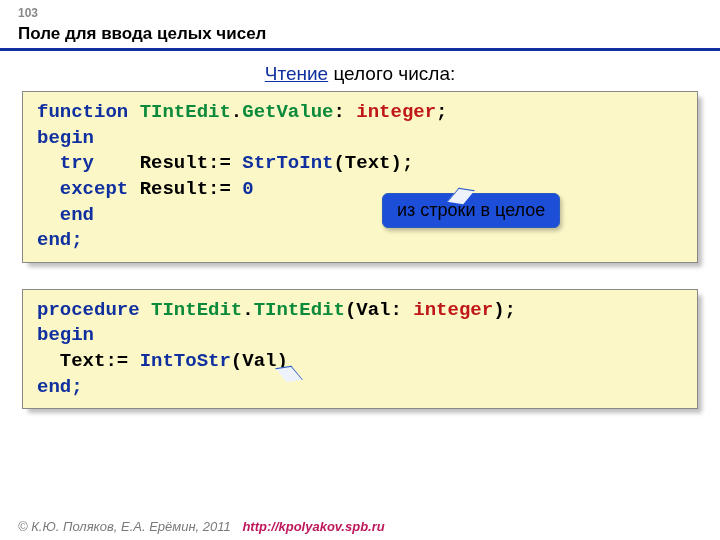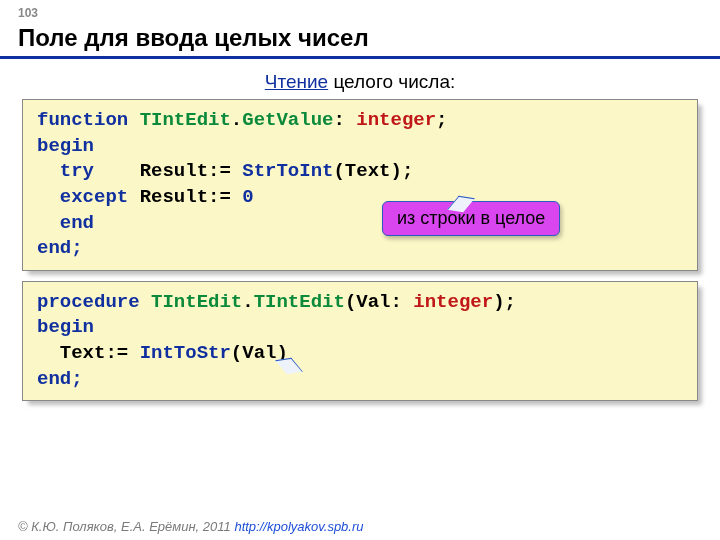--- a/index.html
+++ b/index.html
@@ -15,30 +15,30 @@
     display: flex;
     justify-content: space-between;
     align-items: center;
     padding: 6px 18px 2px 18px;
     font-style: italic;
     color: #7a7a7a;
     font-size: 14px;
   }
   .page-num { color: #888; font-style: normal; font-weight: bold; font-size: 12px; }
   .title {
-    font-size: 24px;
+    font-size: 17px;
     font-weight: bold;
     color: #000;
     padding: 2px 18px 4px 18px;
     border-bottom: 3px solid #1030a0;
   }
   .content { padding: 8px 22px 0 22px; }
   .section-label { font-size: 19px; margin: 4px 0 6px 0; text-align: center; }
   .section-label .blue { color: #1030a0; text-decoration: underline; }
-  .code-wrap { position: relative; margin-bottom: 10px; }
+  .code-wrap { position: relative; margin-bottom: 26px; }
   .code-shadow {
     position: absolute;
     left: 6px; top: 6px; right: -4px; bottom: -4px;
     background: rgba(0,0,0,0.25);
     border-radius: 2px;
     filter: blur(2px);
     z-index: 0;
   }
   .code-block {
     position: relative;
@@ -50,21 +50,21 @@
     font-weight: bold;
     line-height: 1.35;
     white-space: pre;
     z-index: 1;
   }
   .kw-blue { color: #1030a0; }
   .kw-green { color: #0a8a3a; }
   .kw-red { color: #c01818; }
   .callout {
     position: absolute;
-    background: #d946ef;
+    background: #1d4ed8;
     border: 1.5px solid #2a5bbf;
     border-radius: 6px;
     padding: 6px 14px;
     font-size: 18px;
     color: #000;
     box-shadow: 2px 3px 4px rgba(0,0,0,0.25);
     z-index: 5;
   }
   .callout-tail {
     position: absolute;
@@ -75,21 +75,21 @@
     transform: skewX(-35deg) rotate(8deg);
     z-index: 6;
   }
   .footer {
     position: absolute;
     bottom: 6px; left: 18px;
     font-style: italic;
     color: #7a7a7a;
     font-size: 13px;
   }
-  .footer .url { margin-left: 0; color: #1d4ed8; }
+  .footer .url { margin-left: 8px; color: #be185d; font-weight: bold; }
 </style>
 </head>
 <body>
 
 <div class="header">
   <span class="page-num">103</span>
 </div>
 
 <div class="title">Поле для ввода целых чисел</div>
 

